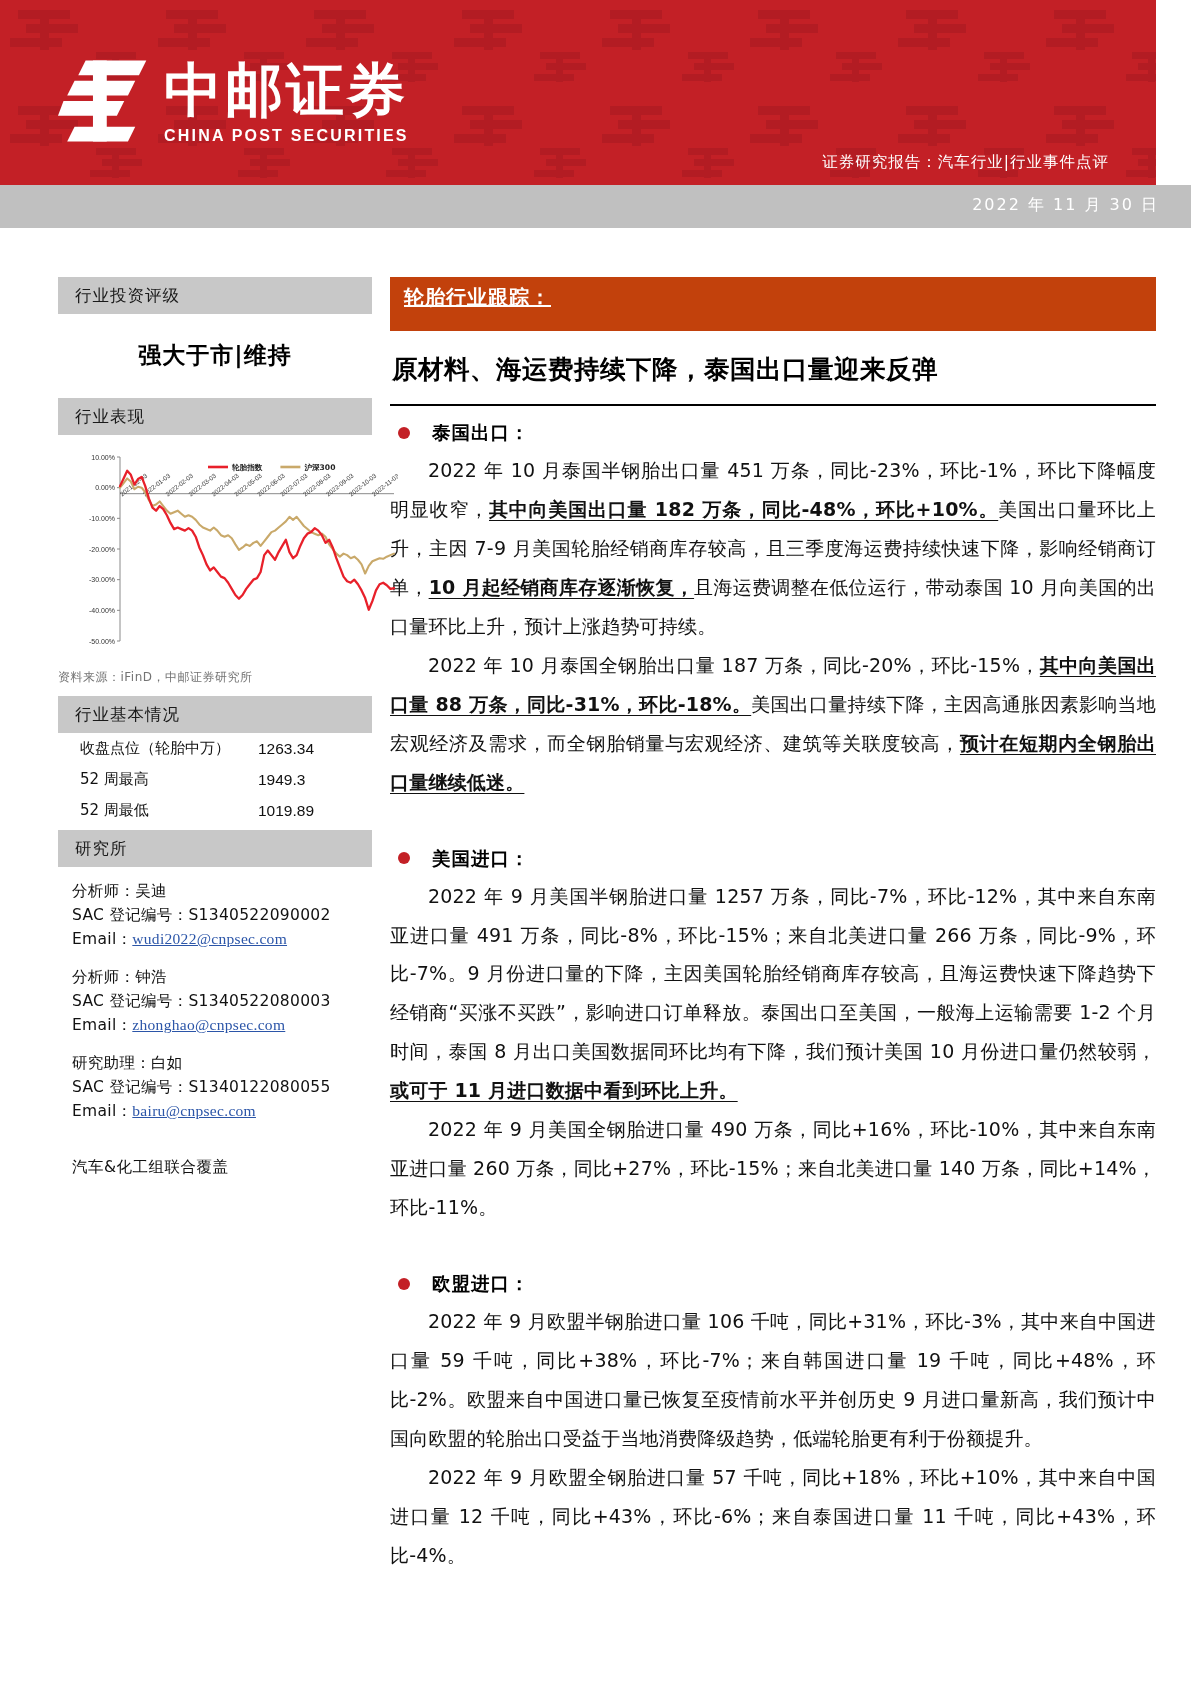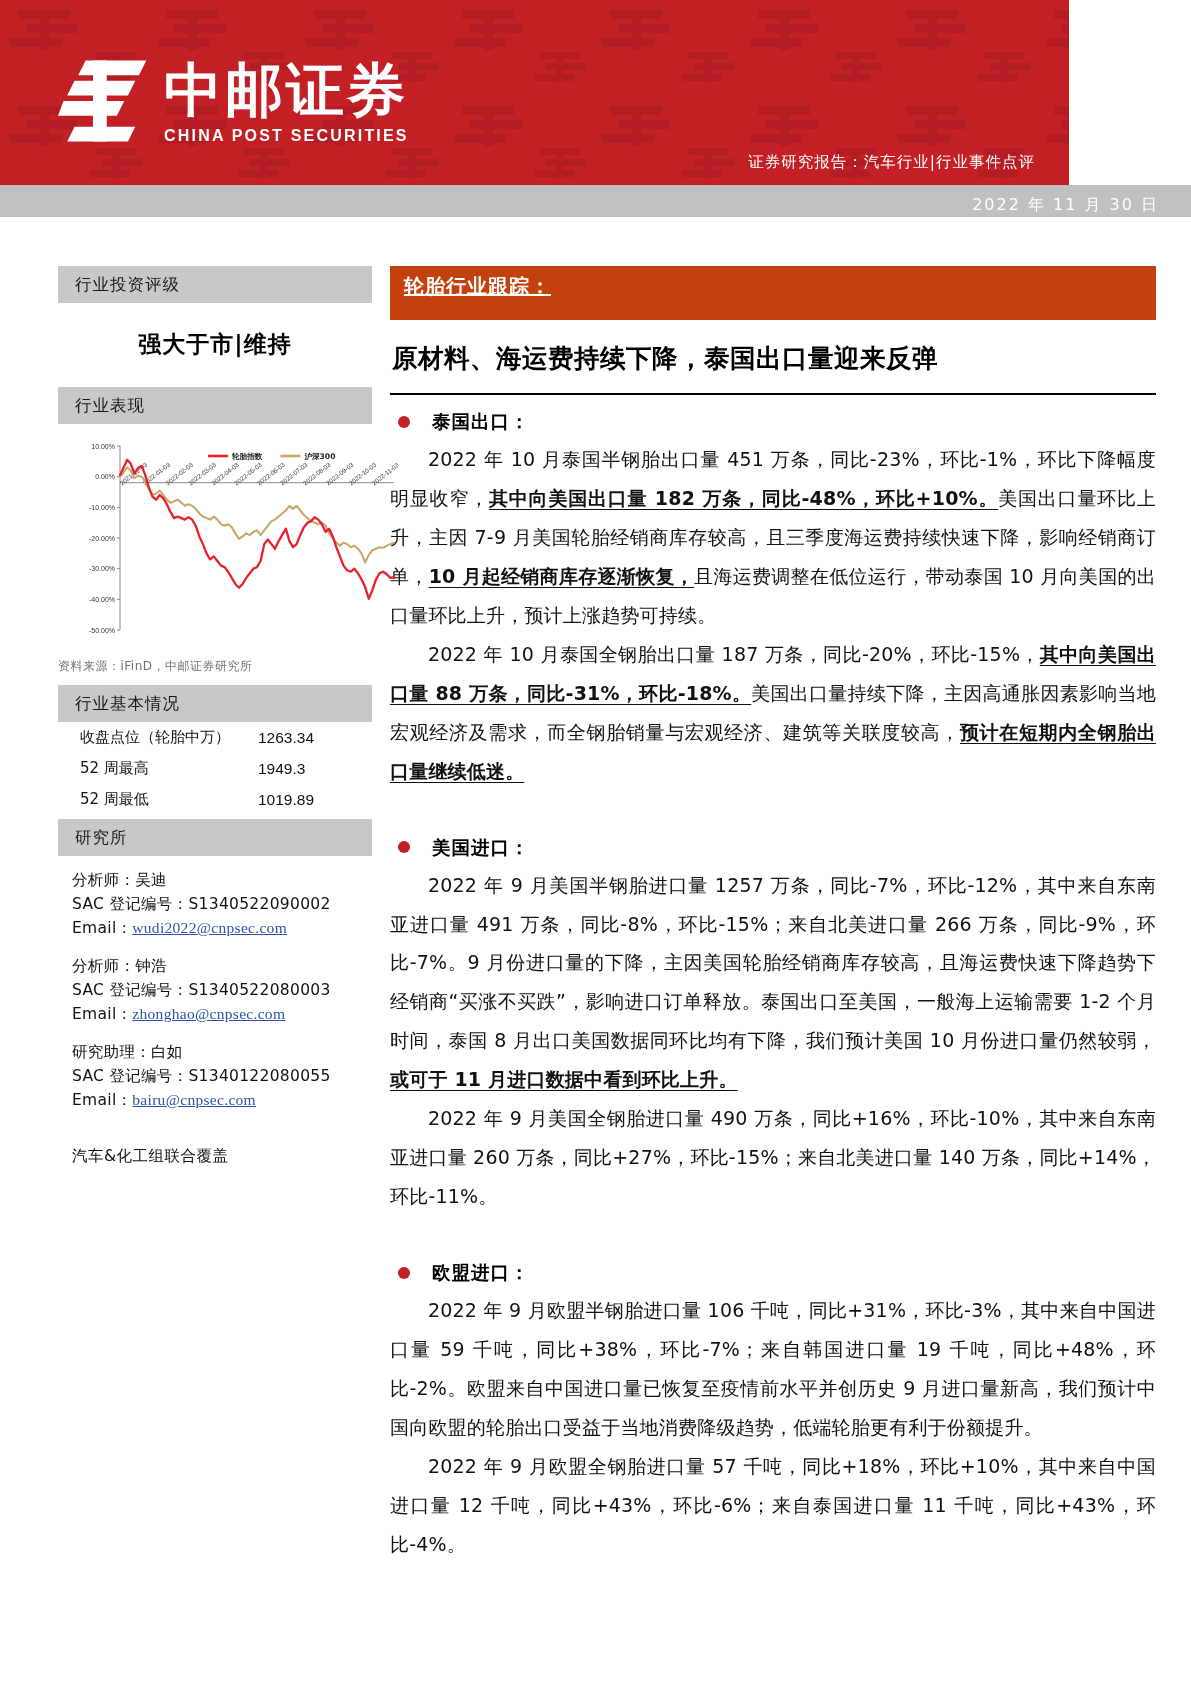--- a/index.html
+++ b/index.html
@@ -12,21 +12,21 @@
     position: relative;
     width: 1191px;
     min-height: 1684px;
     background: #fff;
     overflow: hidden;
   }
 
   
   .banner {
     position: relative;
-    width: 1069px;
+    width: 1156px;
     height: 185px;
     background: #c2410c;
     overflow: hidden;
   }
   .banner-pattern {
     position: absolute;
     inset: 0;
     opacity: 1;
   }
   .logo-block {
@@ -57,34 +57,34 @@
     color: #fff;
     font-family: "Liberation Sans", sans-serif;
     font-size: 16px;
     font-weight: 700;
     letter-spacing: 2.2px;
     margin-top: 9px;
     line-height: 1;
   }
   .banner-report-line {
     position: absolute;
-    right: 34px;
+    right: 47px;
     bottom: 12px;
     color: #ffffff;
     font-family: "DejaVu Sans", sans-serif;
     font-size: 15.5px;
     letter-spacing: 1px;
     z-index: 3;
     white-space: nowrap;
   }
 
   
   .datebar {
     width: 1191px;
-    height: 32px;
+    height: 43px;
     background: #c0c0c0;
     position: relative;
   }
   .datebar .date {
     position: absolute;
     right: 32px;
     top: 10px;
     font-family: "DejaVu Sans", sans-serif;
     font-size: 16px;
     color: #ffffff;

